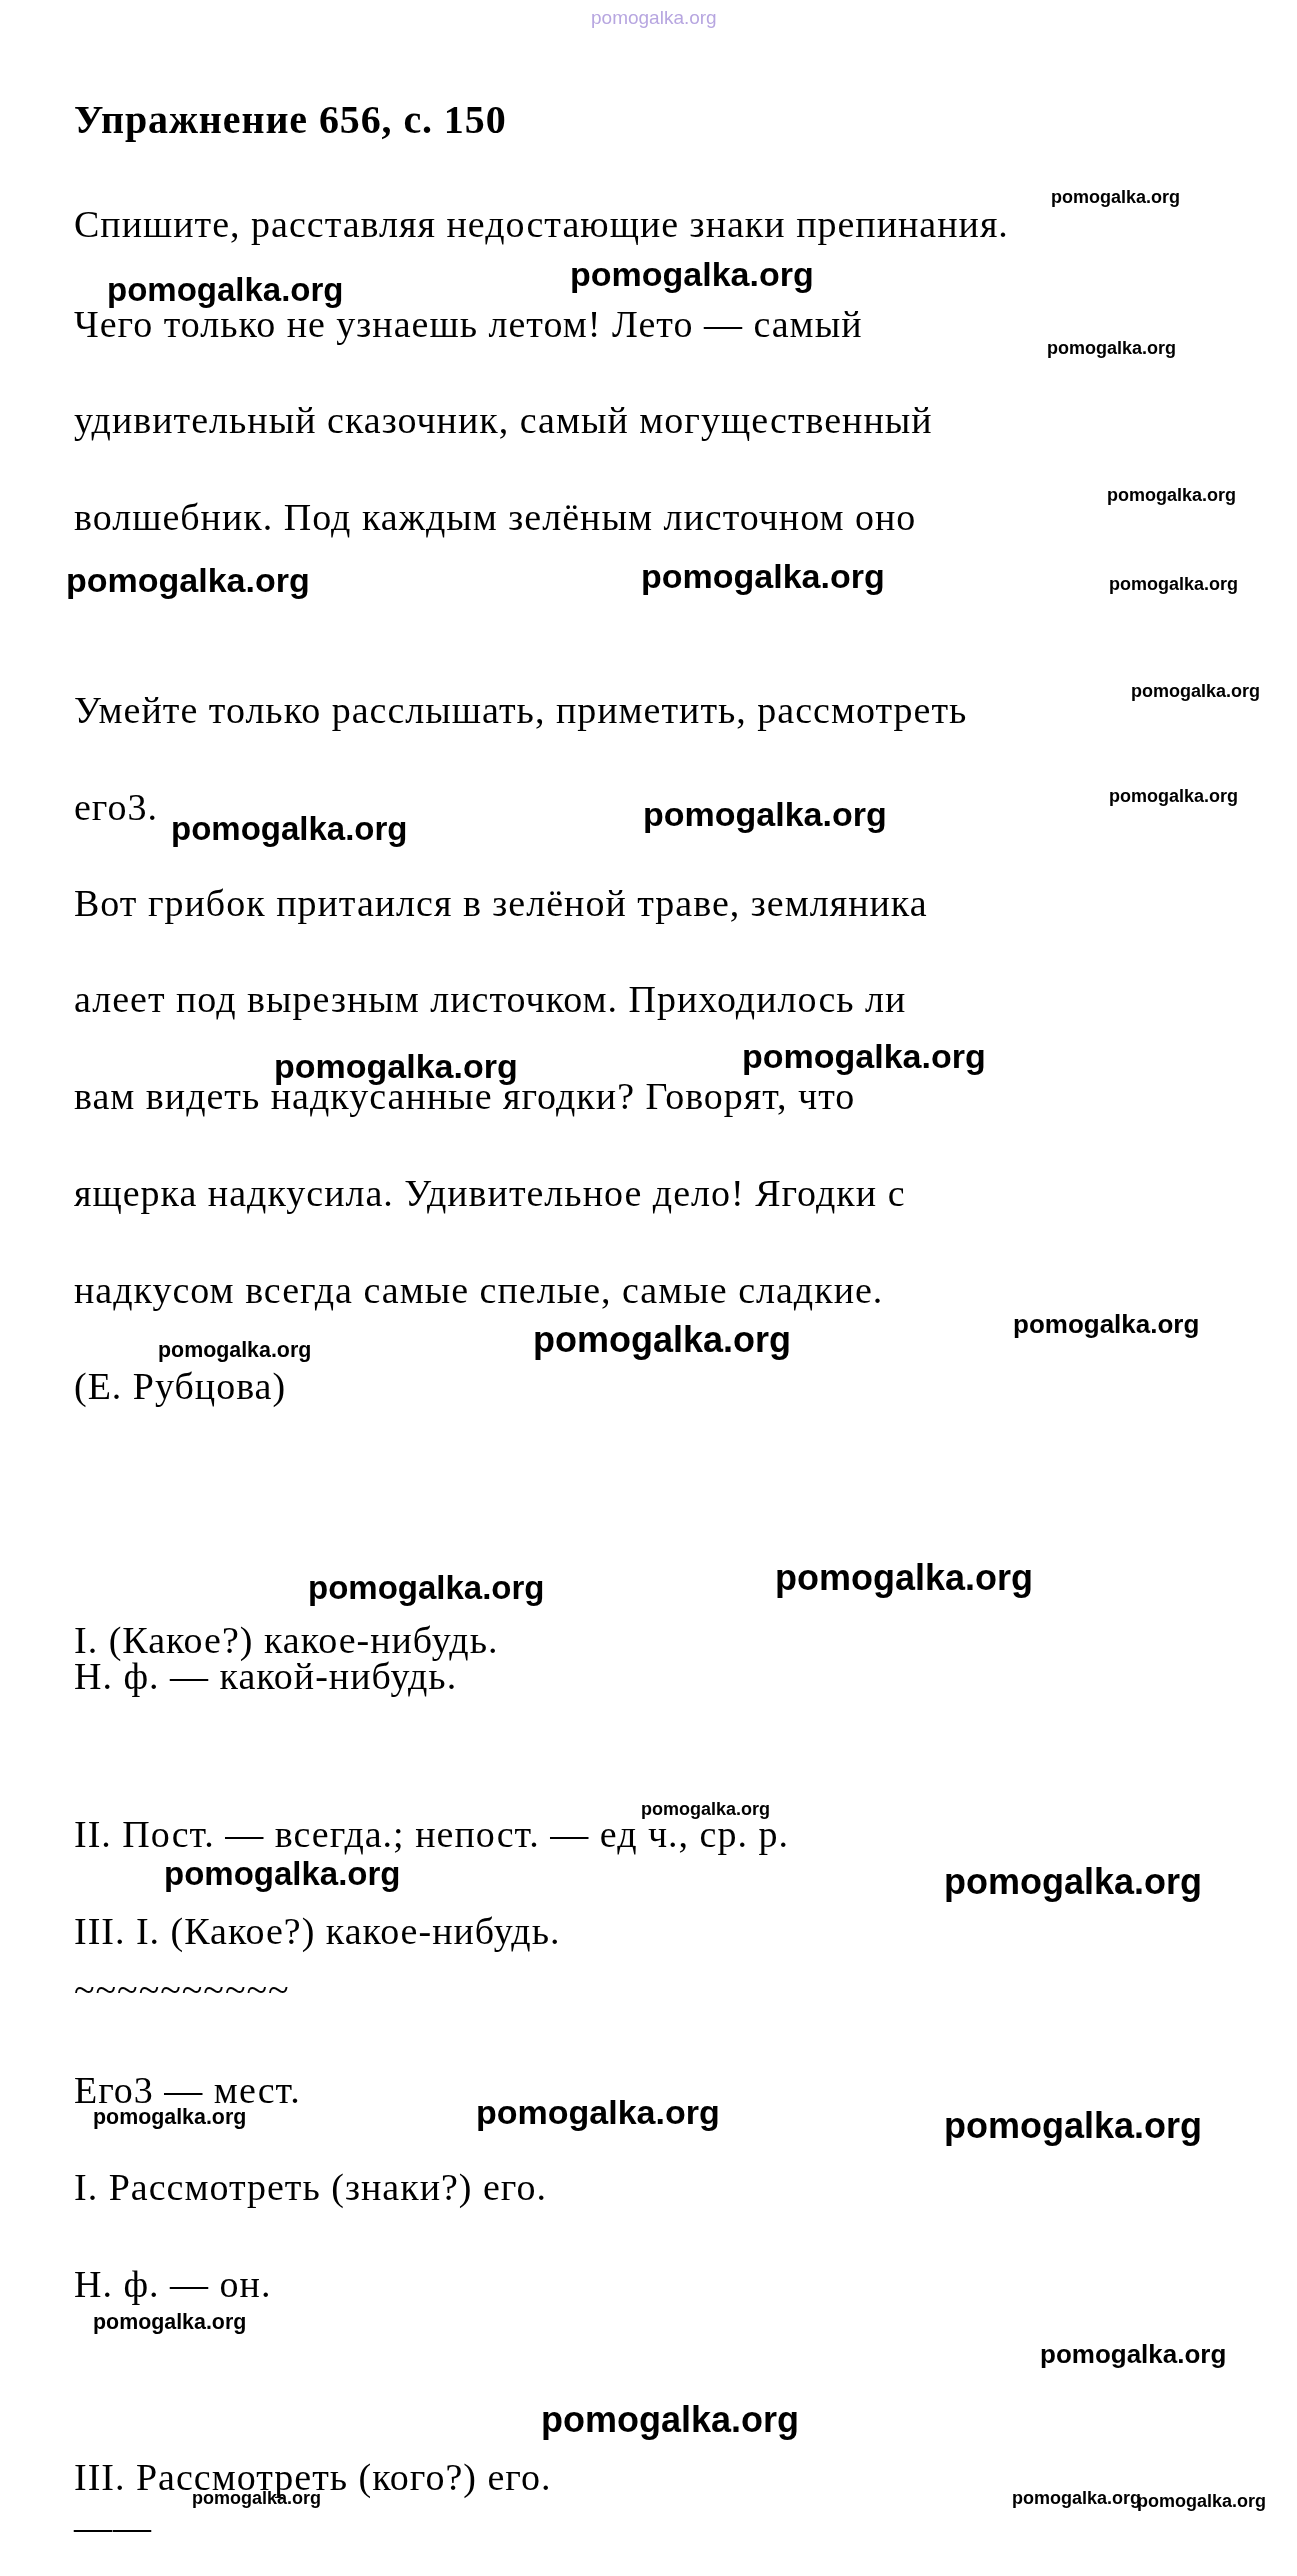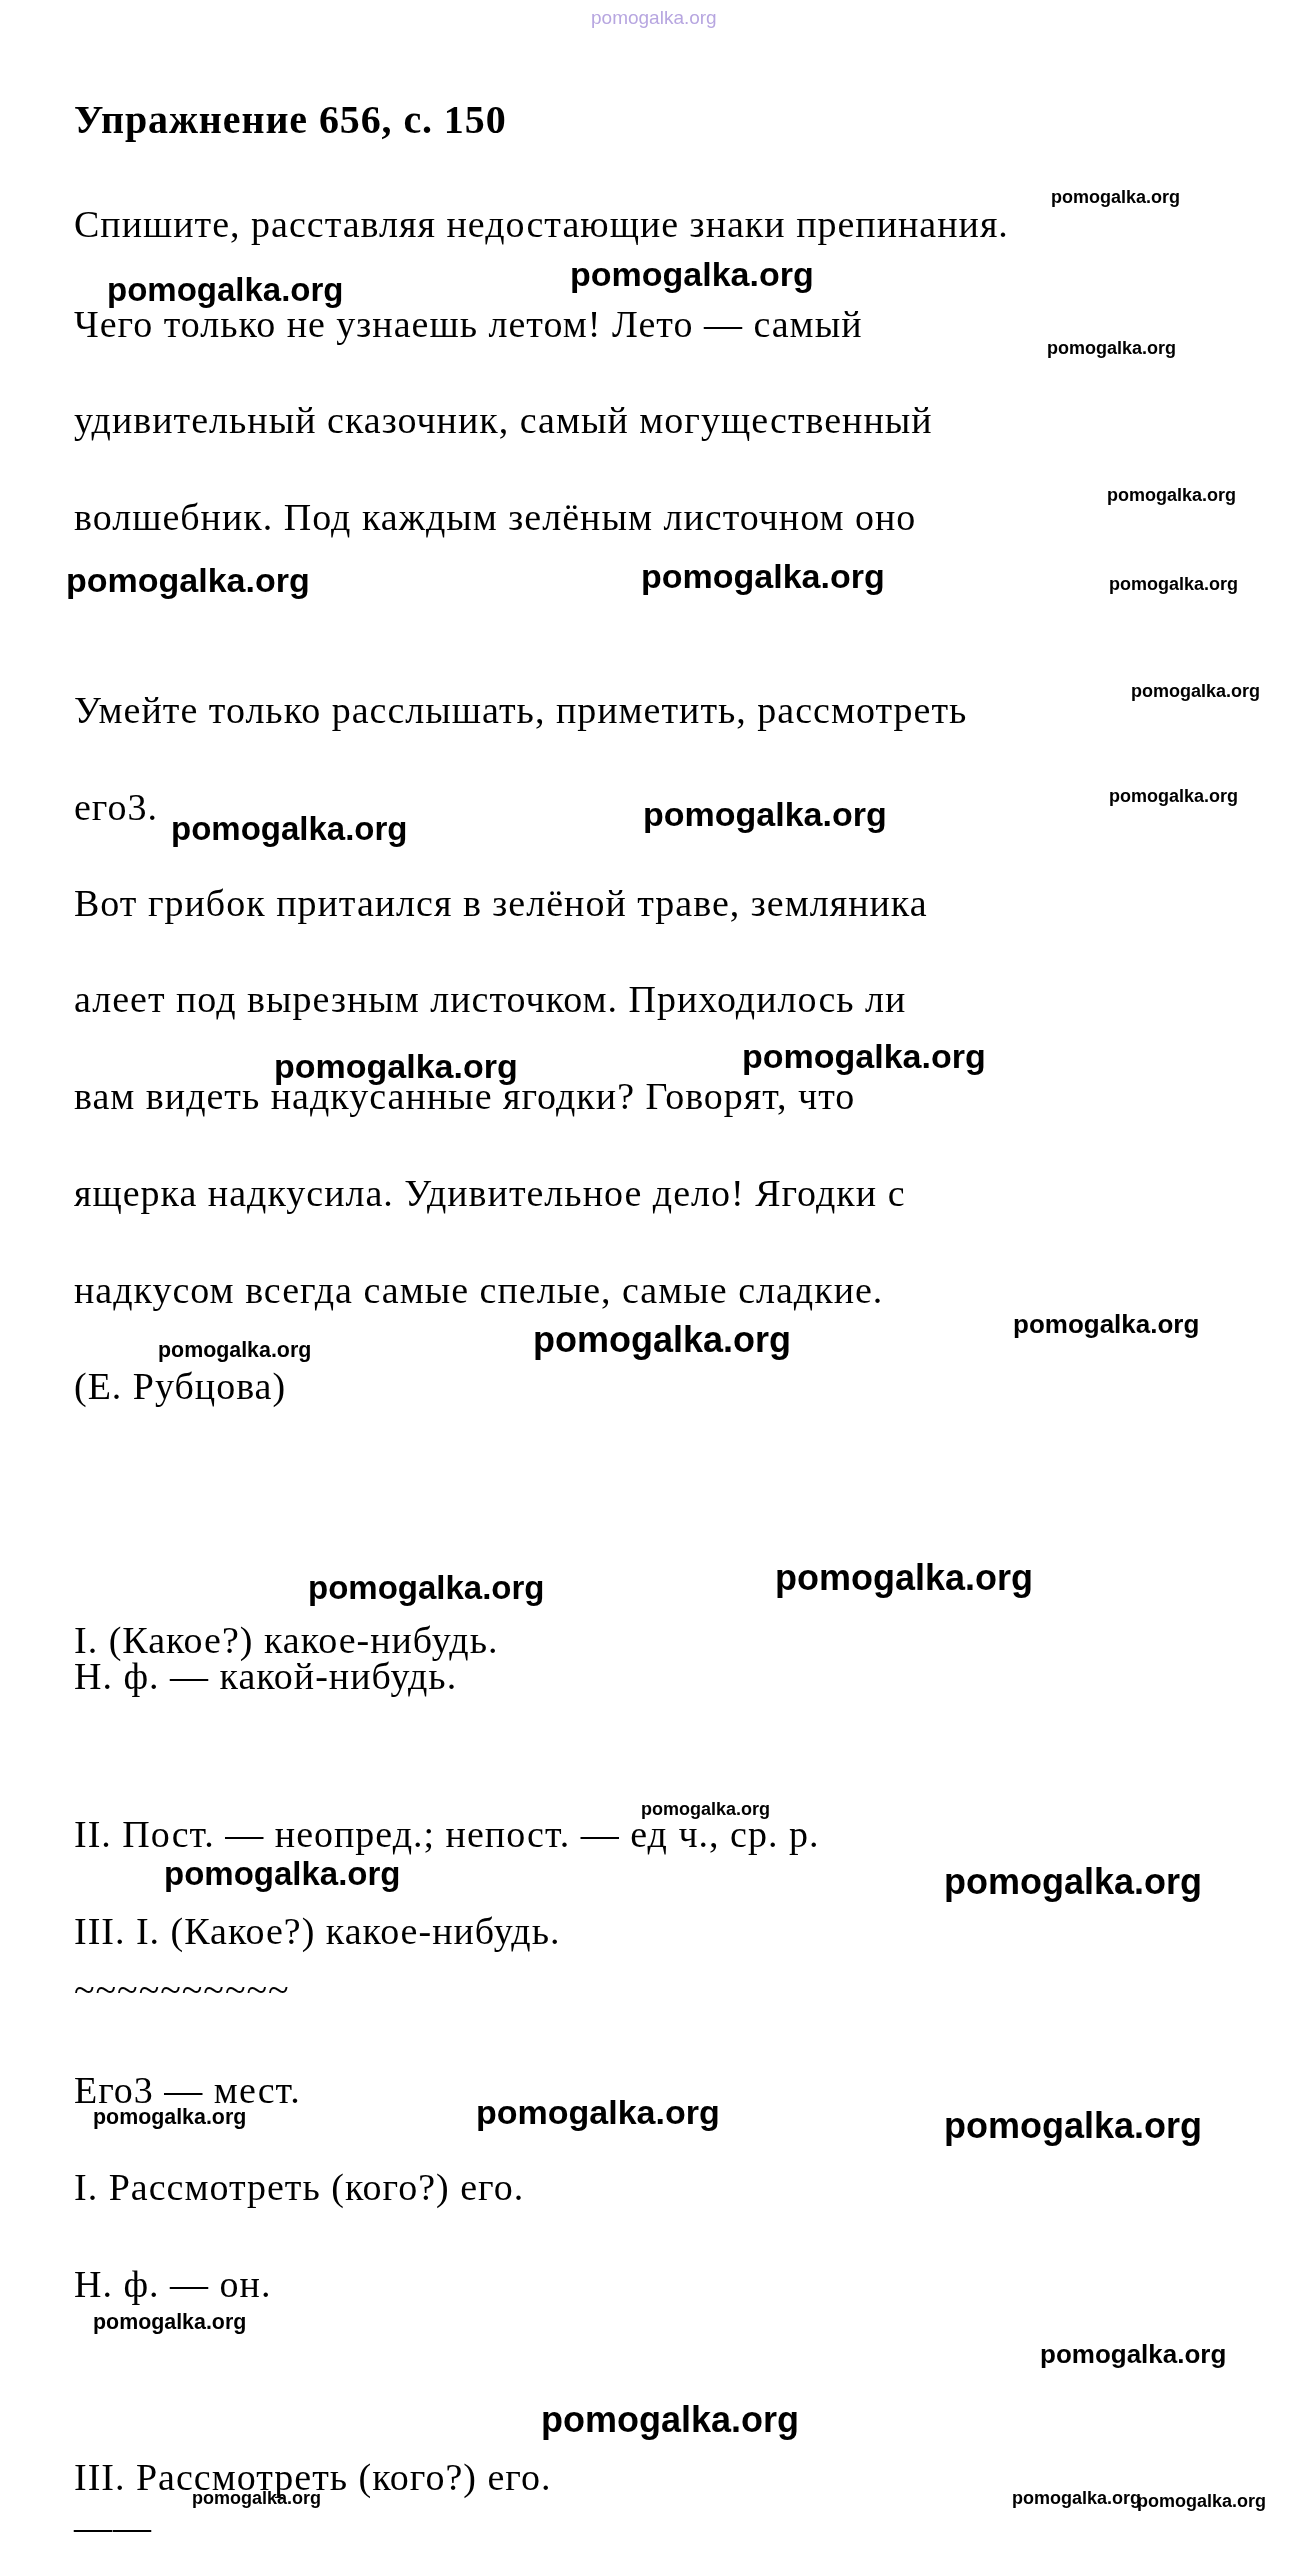--- a/index.html
+++ b/index.html
@@ -59,26 +59,26 @@
   <div class="line" style="top:977px">алеет под вырезным листочком. Приходилось ли</div>
   <div class="line" style="top:881px">Вот грибок притаился в зелёной траве, земляника</div>
   <div class="line" style="top:1074px">вам видеть надкусанные ягодки? Говорят, что</div>
   <div class="line" style="top:1171px">ящерка надкусила. Удивительное дело! Ягодки с</div>
   <div class="line" style="top:1268px">надкусом всегда самые спелые, самые сладкие.</div>
 
   <div class="line" style="top:1364px">(Е. Рубцова)</div>
 
   <div class="line" style="top:1618px">I. (Какое?) какое-нибудь.</div>
   <div class="line" style="top:1654px">Н. ф. — какой-нибудь.</div>
-  <div class="line" style="top:1812px">II. Пост. — неопред.; непост. — ед ч., ср. р.</div>
+  <div class="line" style="top:1812px">II. Пост. — всегда.; непост. — ед ч., ср. р.</div>
   <div class="line" style="top:1909px">III. I. (Какое?) какое-нибудь.</div>
   <div class="line" style="top:1967px">~~~~~~~~~~</div>
 
   <div class="line" style="top:2068px">Его3 — мест.</div>
-  <div class="line" style="top:2165px">I. Рассмотреть (кого?) его.</div>
+  <div class="line" style="top:2165px">I. Рассмотреть (знаки?) его.</div>
   <div class="line" style="top:2262px">Н. ф. — он.</div>
   <div class="line" style="top:2455px">III. Рассмотреть (кого?) его.</div>
   <div class="line" style="top:2505px">——</div>
 
   <div class="wm accent" style="left:591px;top:6.9px">pomogalka.org</div>
   <div class="wm xs" style="left:1051px;top:187px">pomogalka.org</div>
   <div class="wm lg" style="left:107px;top:271px;font-size:33px">pomogalka.org</div>
   <div class="wm lg" style="left:570px;top:255px">pomogalka.org</div>
   <div class="wm xs" style="left:1047px;top:338px">pomogalka.org</div>
   <div class="wm xs" style="left:1107px;top:485px">pomogalka.org</div>

